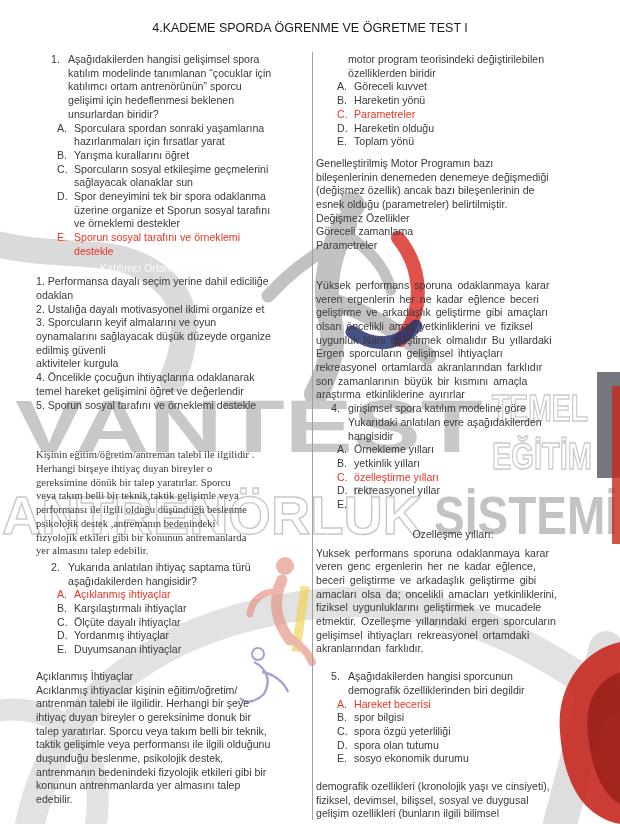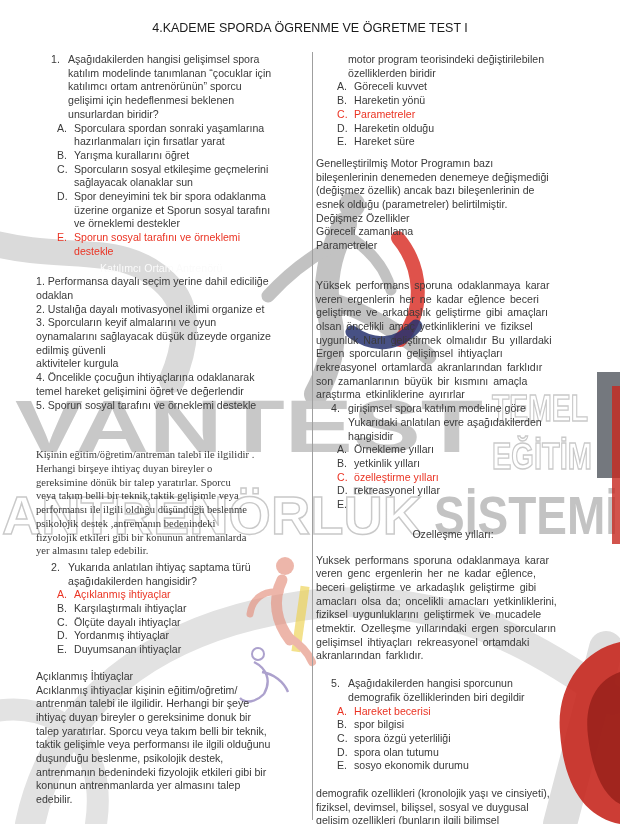--- a/index.html
+++ b/index.html
@@ -191,21 +191,21 @@
         <div class="opt red">
           <span>C.</span>
           <span class="txt">Parametreler</span>
         </div>
         <div class="opt">
           <span>D.</span>
           <span class="txt">Hareketin olduğu</span>
         </div>
         <div class="opt">
           <span>E.</span>
-          <span class="txt">Hareket süre</span>
+          <span class="txt">Toplam yönü</span>
         </div>
       </div>
       <div class="block" style="margin-top: 8px;">Genelleştirilmiş Motor Programın bazı
 bileşenlerinin denemeden denemeye değişmediği
 (değişmez özellik) ancak bazı bileşenlerinin de
 esnek olduğu (parametreler) belirtilmiştir.
 Değişmez Özellikler
 Göreceli zamanlama
 Parametreler</div>
       <div class="block justify" style="margin-top: 26px;">Yüksek performans sporuna odaklanmaya karar
@@ -238,21 +238,21 @@
         </div>
         <div class="opt">
           <span>D.</span>
           <span class="txt">rekreasyonel yıllar</span>
         </div>
         <div class="opt">
           <span>E.</span>
         </div>
       </div>
       <div class="block" style="margin-top: 16px; text-align: center;">Ozelleşme yılları:</div>
-      <div class="block justify" style="margin-top: 12px;">Yuksek performans sporuna odaklanmaya karar
+      <div class="block justify" style="margin-top: 5px;">Yuksek performans sporuna odaklanmaya karar
 veren genc ergenlerin her ne kadar eğlence,
 beceri geliştirme ve arkadaşlık geliştirme gibi
 amacları olsa da; oncelikli amacları yetkinliklerini,
 fiziksel uygunluklarını geliştirmek ve mucadele
 etmektir. Ozelleşme yıllarındaki ergen sporcuların
 gelişimsel ihtiyaçları rekreasyonel ortamdaki
 akranlarından farklıdır.</div>
       <div class="q" style="margin-top: 14px;">
         <span class="num">5.</span>
         <span class="txt">Aşağıdakilerden hangisi sporcunun

